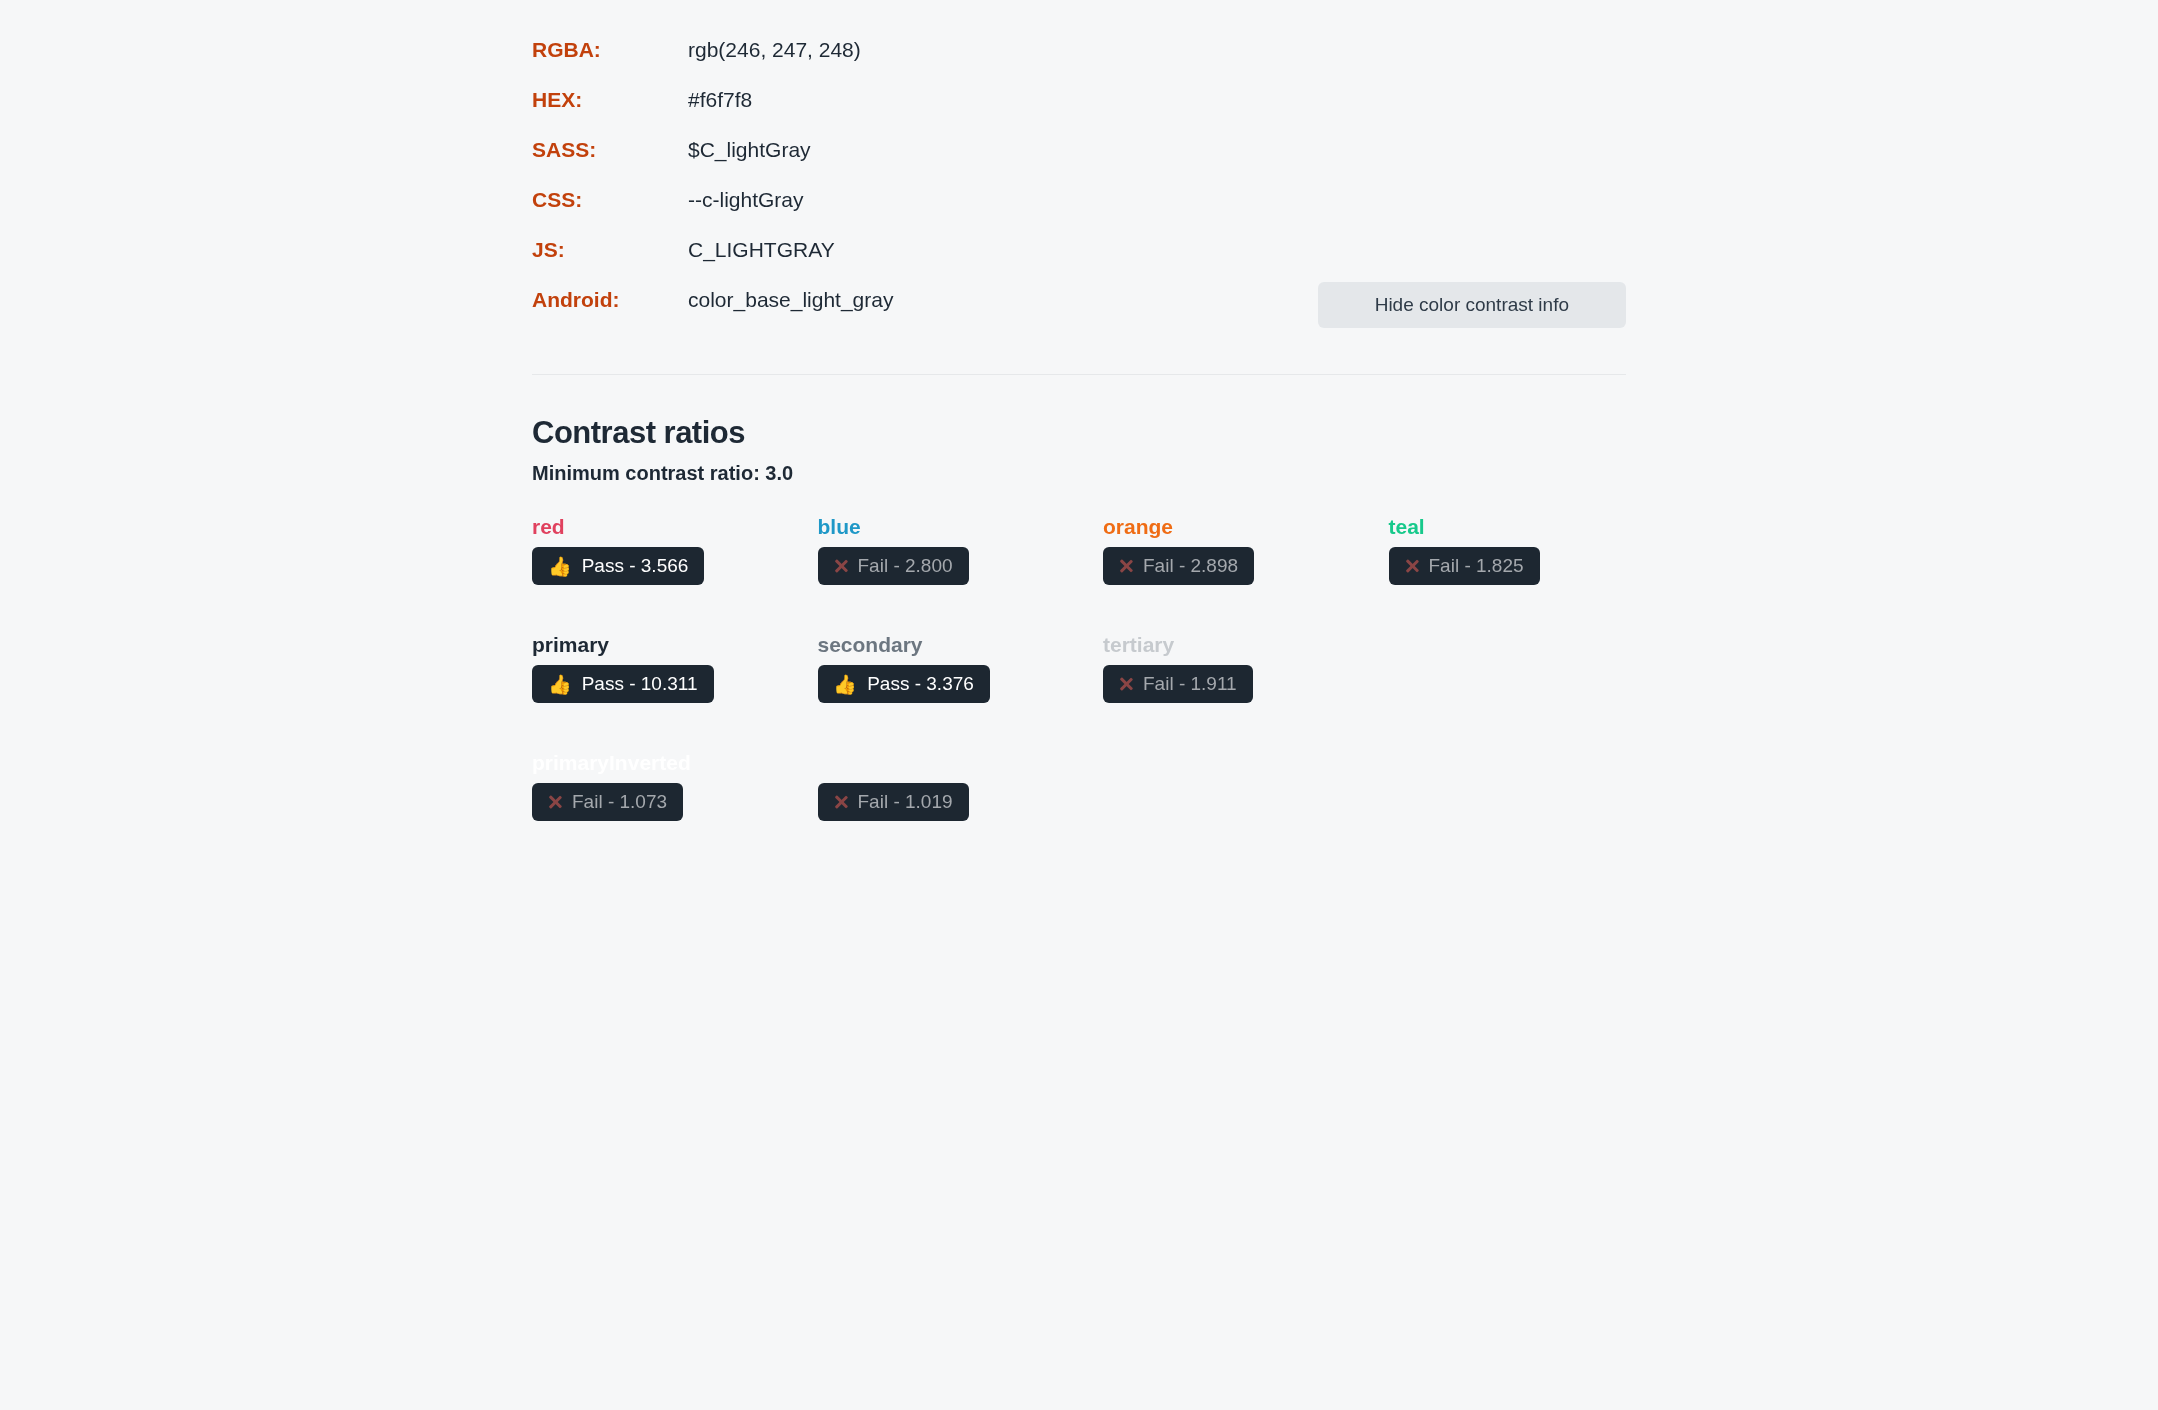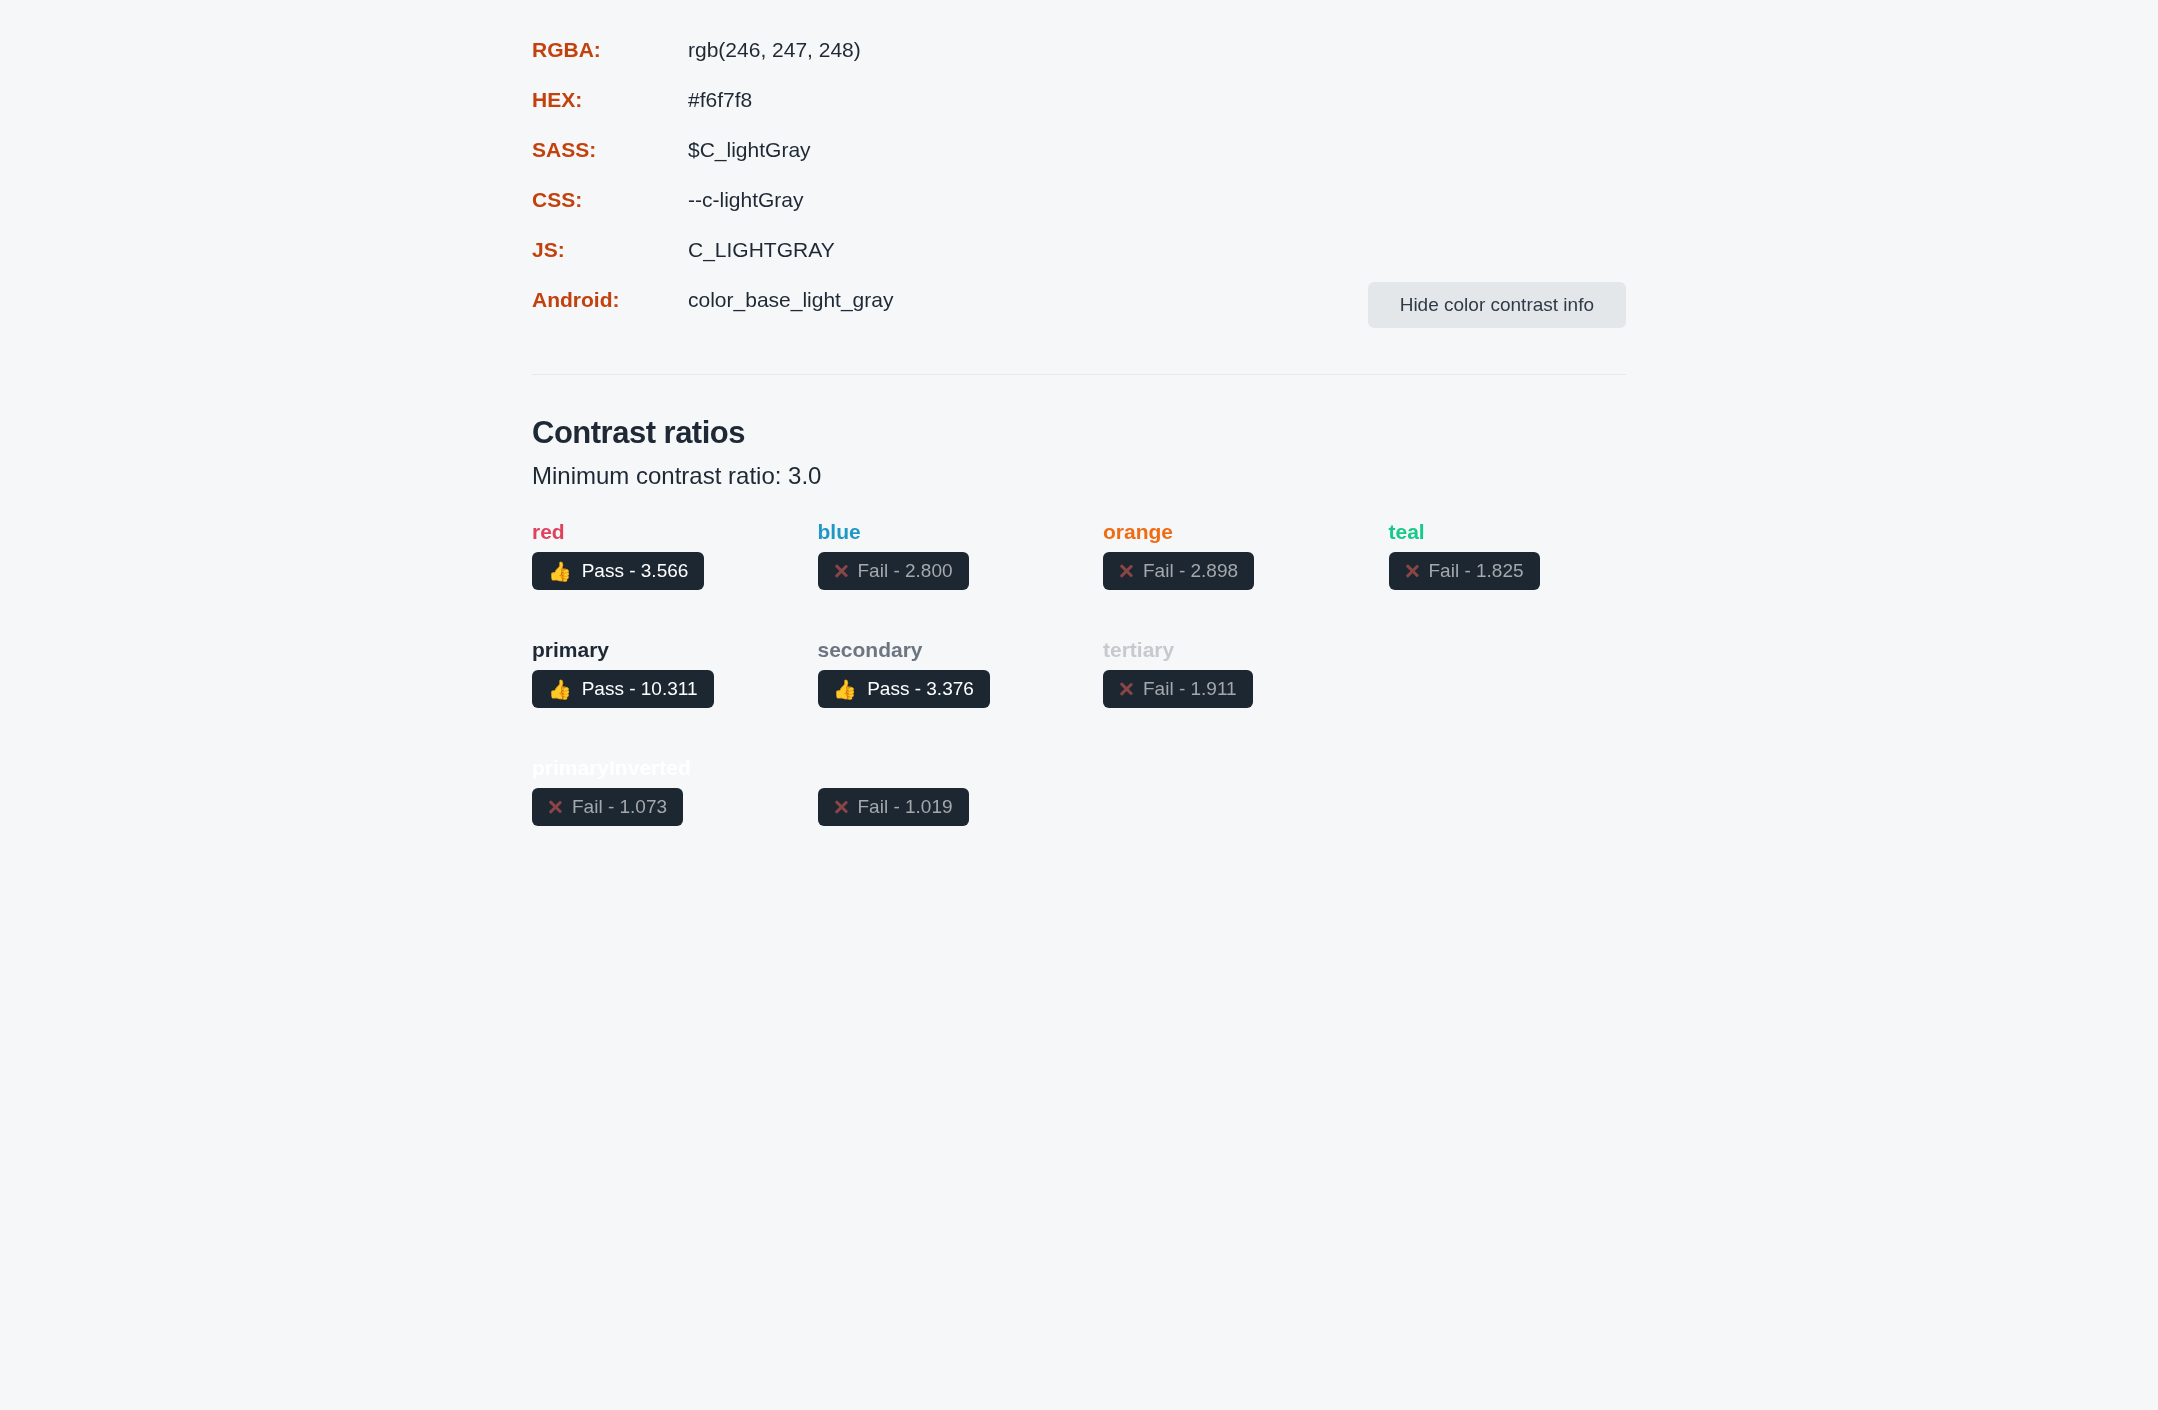--- a/index.html
+++ b/index.html
@@ -49,42 +49,42 @@
   .button-col {
     display: flex;
     align-items: flex-end;
     height: 100%;
     padding-top: 244px;
   }
   .toggle-btn {
     background: #e4e7ea;
     border: none;
     border-radius: 6px;
-    padding: 12px 32px;
+    padding: 12px 57px;
     font-size: 19px;
     color: #2f3b48;
     cursor: pointer;
     font-family: inherit;
   }
   hr.divider {
     border: none;
     border-top: 1px solid #e6e8ea;
     margin: 46px 0 40px 0;
   }
   h2.section-title {
     font-size: 31px;
     font-weight: 800;
     color: #1e2935;
     letter-spacing: -0.5px;
     margin-bottom: 11px;
   }
   .section-sub {
-    font-size: 24px;
-    color: #1e2935;
-    font-weight: 400;
+    font-size: 20px;
+    color: #1e2935;
+    font-weight: 700;
     margin-bottom: 30px;
   }
   .grid {
     display: grid;
     grid-template-columns: repeat(4, 1fr);
     column-gap: 24px;
     row-gap: 26px;
     gap: 48px;
   }
   .swatch-name {

